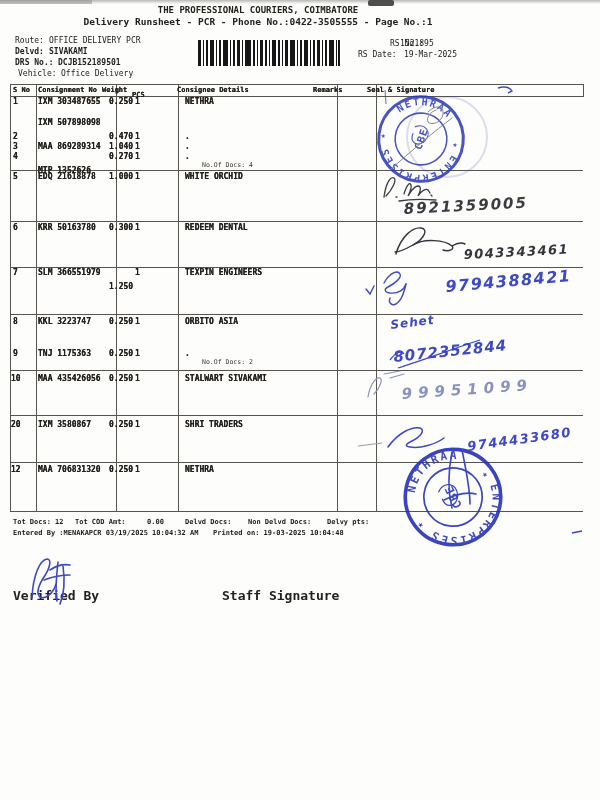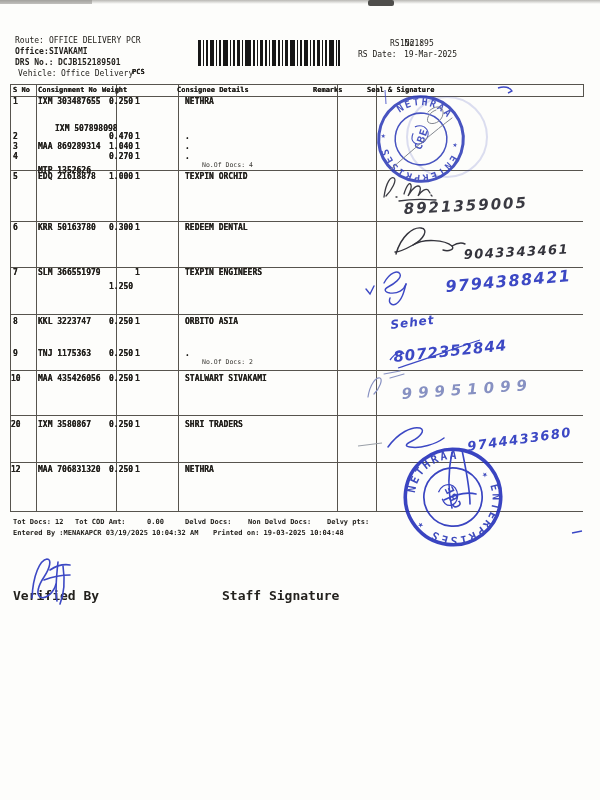--- a/index.html
+++ b/index.html
@@ -24,24 +24,26 @@
 </style>
 </head>
 <body>
 
 <div class="page">
 
   <div class="artifact" style="left:0;top:0;width:600px;height:4px;background:linear-gradient(#b9b8b4,rgba(255,255,255,0));"></div>
   <div class="artifact" style="left:0;top:0;width:92px;height:4px;background:#8f8e8a;opacity:.55;"></div>
   <div class="artifact" style="left:368px;top:0;width:26px;height:6px;background:#4f4e4b;border-radius:2px;"></div>
 
+  <div class="abs ctr b f9" style="left:0;top:6px;width:516px;">THE PROFESSIONAL COURIERS, COIMBATORE</div>
+  <div class="abs ctr b f95" style="left:0;top:17px;width:516px;">Delivery Runsheet - PCR - Phone No.:0422-3505555 - Page No.:1</div>
 
   <span class="abs f8" style="left:15px;top:37px;">Route:</span>
   <span class="abs f8" style="left:49px;top:37px;">OFFICE DELIVERY PCR</span>
-  <span class="abs f8 b" style="left:15px;top:48px;">Office:</span>
+  <span class="abs f8 b" style="left:15px;top:48px;">Delvd:</span>
   <span class="abs f8 b" style="left:49px;top:48px;">SIVAKAMI</span>
   <span class="abs f8 b" style="left:15px;top:59px;">DRS No.:</span>
   <span class="abs f8 b" style="left:58px;top:59px;">DCJB152189501</span>
   <span class="abs f8" style="left:18px;top:70px;">Vehicle:</span>
   <span class="abs f8" style="left:61px;top:70px;">Office Delivery</span>
 
   <span class="abs f8" style="left:358px;top:40px;padding-left:32px;">RS No.:</span>
   <span class="abs f8" style="left:400px;top:40px;">1521895</span>
   <span class="abs f8" style="left:358px;top:51px;">RS Date:</span>
   <span class="abs f8" style="left:404px;top:51px;">19-Mar-2025</span>
@@ -98,35 +100,35 @@
   <div class="vl" style="left:36px;top:84px;height:427px;"></div>
   <div class="vl" style="left:116px;top:84px;height:427px;"></div>
   <div class="vl" style="left:178px;top:84px;height:427px;"></div>
   <div class="vl" style="left:337px;top:84px;height:427px;"></div>
   <div class="vl" style="left:376px;top:84px;height:427px;"></div>
   <div class="vl" style="left:583px;top:84px;height:13px;"></div>
 
   <span class="abs hdr" style="left:13px;top:87px;">S No</span>
   <span class="abs hdr" style="left:38px;top:87px;">Consignment No</span>
   <span class="abs hdr" style="left:102px;top:87px;">Weight</span>
-  <span class="abs hdr" style="left:132px;top:69px;text-align:right;">PCS</span>
+  <span class="abs hdr" style="left:132px;top:92px;text-align:right;">PCS</span>
   <span class="abs hdr" style="left:177px;top:87px;">Consignee Details</span>
   <span class="abs hdr" style="left:313px;top:87px;">Remarks</span>
   <span class="abs hdr" style="left:367px;top:87px;">Seal &amp; Signature</span>
 
   <div>
     <span class="abs cell" style="left:13px;top:98px;">1</span>
     <span class="abs cell" style="left:38px;top:98px;">IXM 303487655</span>
     <span class="abs cell" style="left:109px;top:98px;">0.250</span>
     <span class="abs cell" style="left:135px;top:98px;">1</span>
     <span class="abs cell" style="left:185px;top:98px;">NETHRA</span>
   </div>
   <div>
     <span class="abs cell" style="left:13px;top:133px;">2</span>
-    <span class="abs cell" style="left:38px;top:125px;padding-left:17px;">IXM 507898098</span>
+    <span class="abs cell" style="left:38px;top:119px;">IXM 507898098</span>
     <span class="abs cell" style="left:109px;top:133px;">0.470</span>
     <span class="abs cell" style="left:135px;top:133px;">1</span>
     <span class="abs cell" style="left:185px;top:133px;">.</span>
   </div>
   <div>
     <span class="abs cell" style="left:13px;top:143px;">3</span>
     <span class="abs cell" style="left:38px;top:143px;">MAA 869289314</span>
     <span class="abs cell" style="left:109px;top:143px;">1.040</span>
     <span class="abs cell" style="left:135px;top:143px;">1</span>
     <span class="abs cell" style="left:185px;top:143px;">.</span>
@@ -137,21 +139,21 @@
     <span class="abs cell" style="left:109px;top:153px;">0.270</span>
     <span class="abs cell" style="left:135px;top:153px;">1</span>
     <span class="abs cell" style="left:185px;top:153px;">.</span>
     <span class="abs note" style="left:202px;top:162px;">No.Of Docs: 4</span>
   </div>
   <div>
     <span class="abs cell" style="left:13px;top:173px;">5</span>
     <span class="abs cell" style="left:38px;top:173px;">EDQ 21618878</span>
     <span class="abs cell" style="left:109px;top:173px;">1.000</span>
     <span class="abs cell" style="left:135px;top:173px;">1</span>
-    <span class="abs cell" style="left:185px;top:173px;">TEXPIN ORCHID</span>
+    <span class="abs cell" style="left:185px;top:173px;">WHITE ORCHID</span>
   </div>
   <div>
     <span class="abs cell" style="left:13px;top:224px;">6</span>
     <span class="abs cell" style="left:38px;top:224px;">KRR 50163780</span>
     <span class="abs cell" style="left:109px;top:224px;">0.300</span>
     <span class="abs cell" style="left:135px;top:224px;">1</span>
     <span class="abs cell" style="left:185px;top:224px;">REDEEM DENTAL</span>
   </div>
   <div>
     <span class="abs cell" style="left:13px;top:269px;">7</span>

